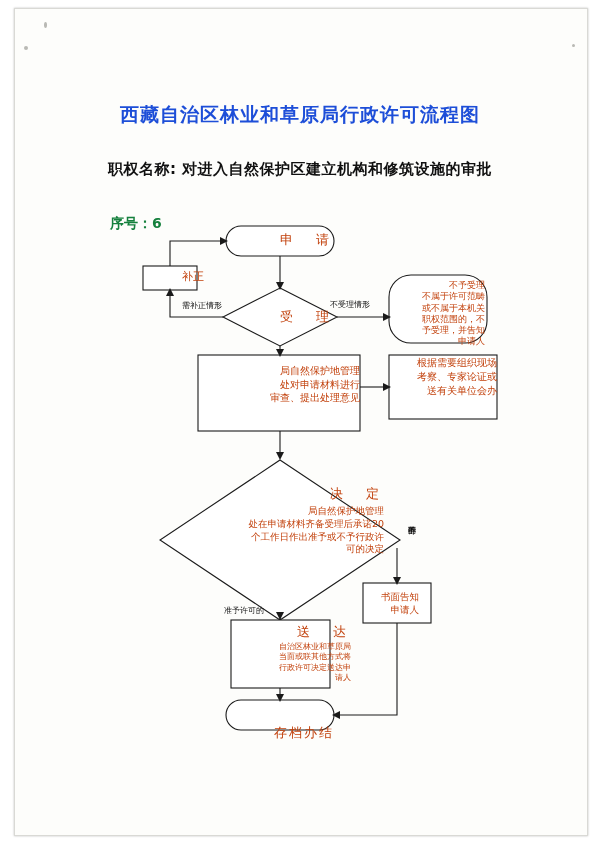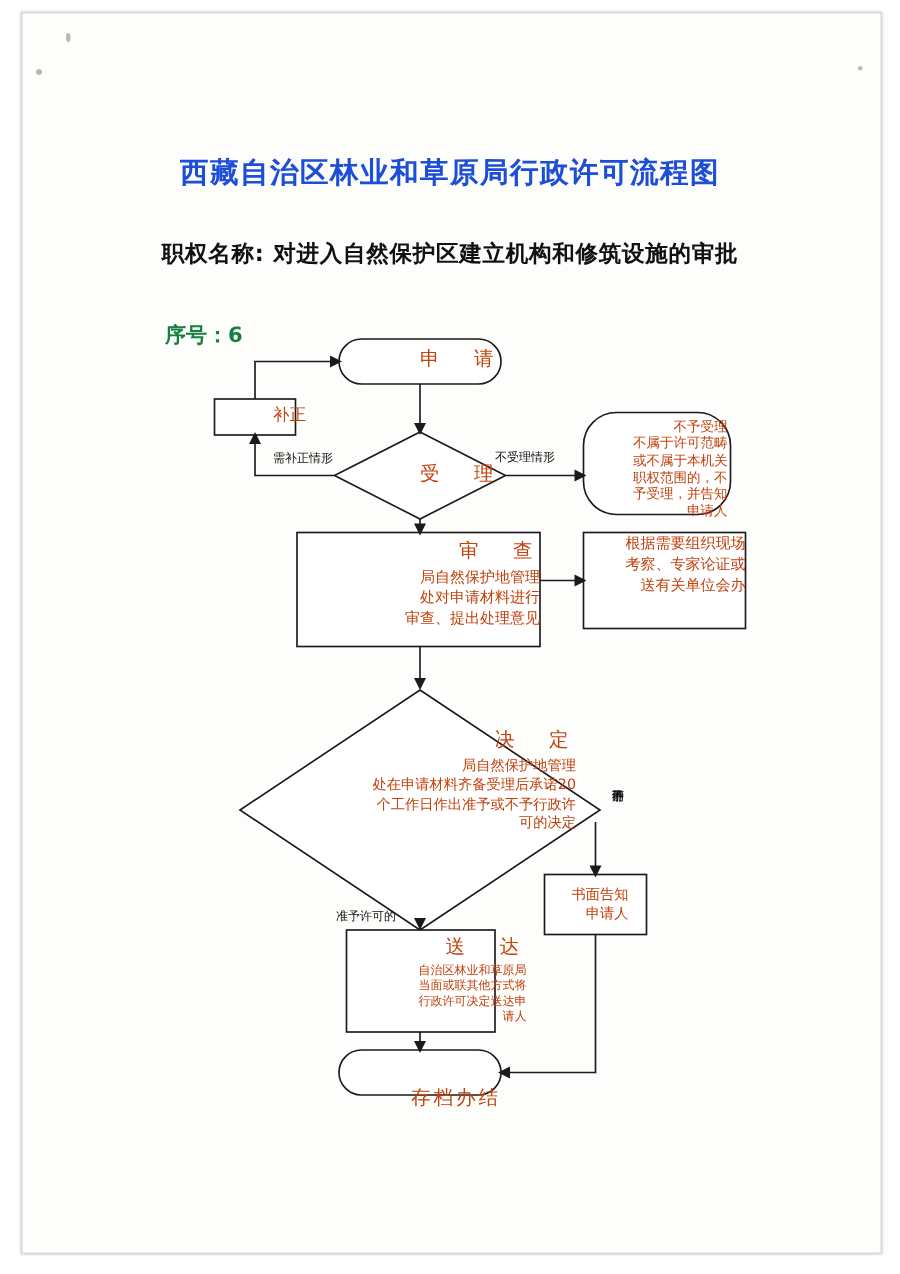--- a/index.html
+++ b/index.html
@@ -189,21 +189,20 @@
   <div class="nodetext" style="left:391px;top:280px;width:94px;">
     <span class="n-body" style="white-space:pre-line;font-size:9px;line-height:1.25;">不予受理
 不属于许可范畴
 或不属于本机关
 职权范围的，不
 予受理，并告知
 申请人</span>
   </div>
 
   <div class="nodetext" style="left:198px;top:361px;width:162px;">
-    <span class="n-head">审　查</span>
     <span class="n-body" style="white-space:pre-line;font-size:10px;line-height:1.35;margin-top:3px;">局自然保护地管理
 处对申请材料进行
 审查、提出处理意见</span>
   </div>
 
   <div class="nodetext" style="left:389px;top:356px;width:108px;">
     <span class="n-body" style="white-space:pre-line;font-size:10px;line-height:1.4;">根据需要组织现场
 考察、专家论证或
 送有关单位会办</span>
   </div>

